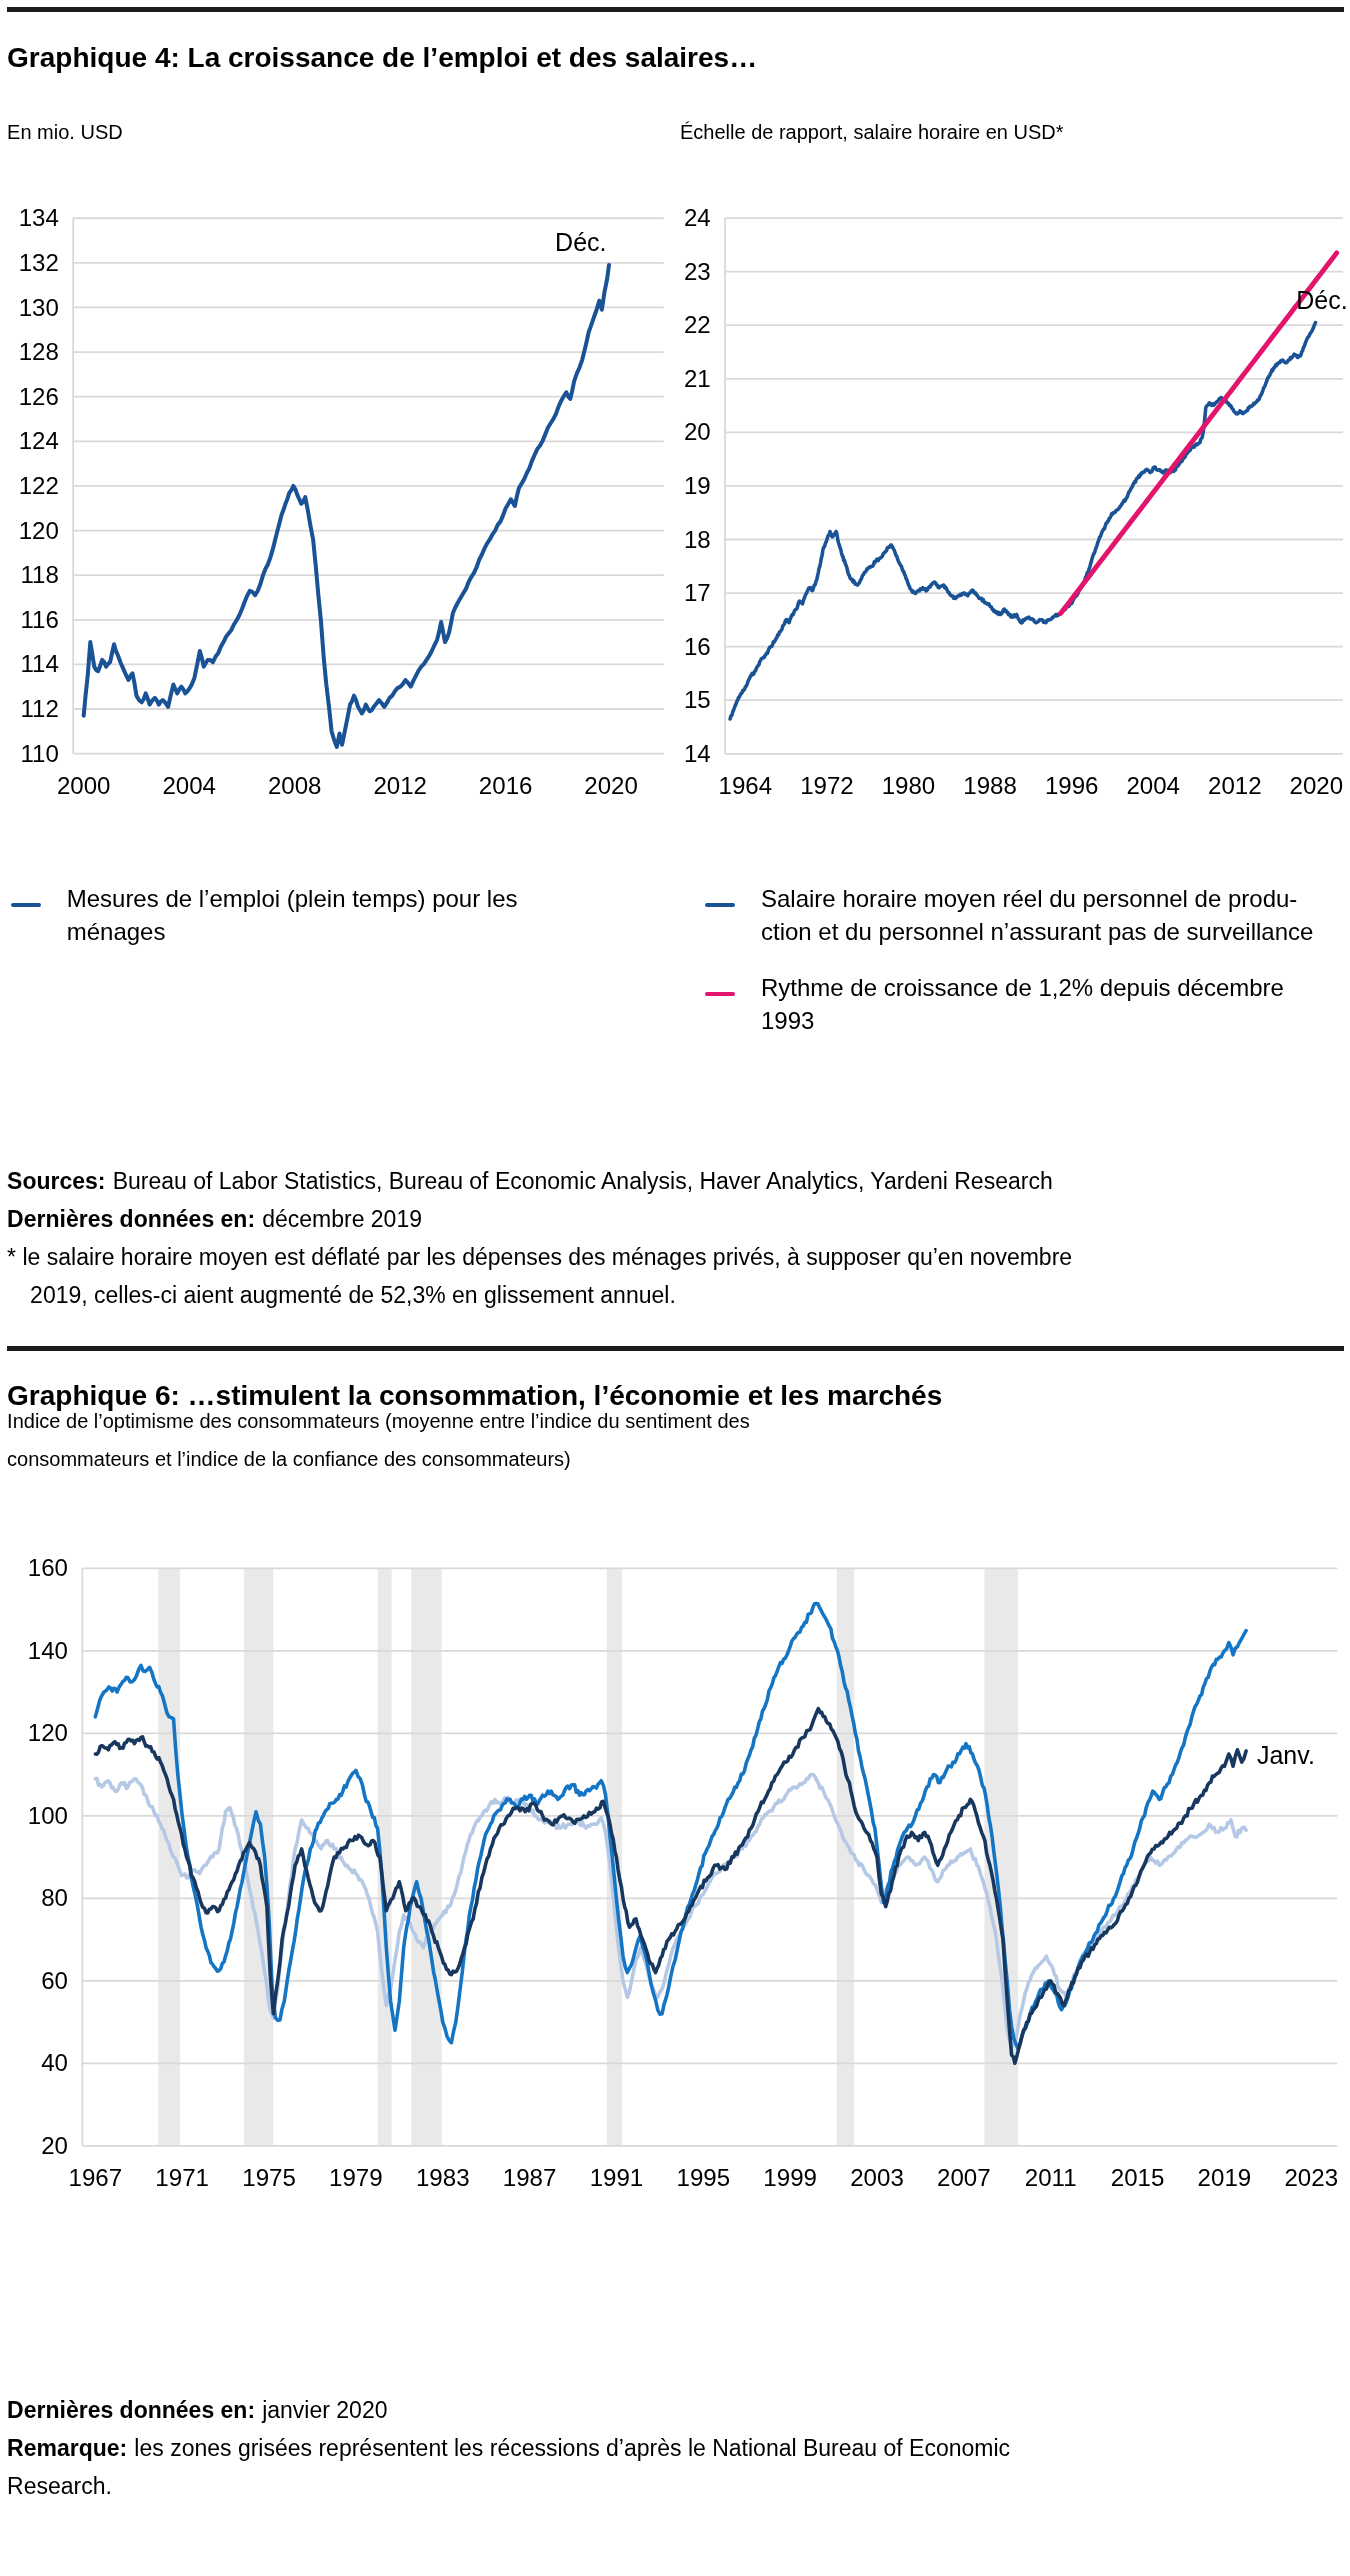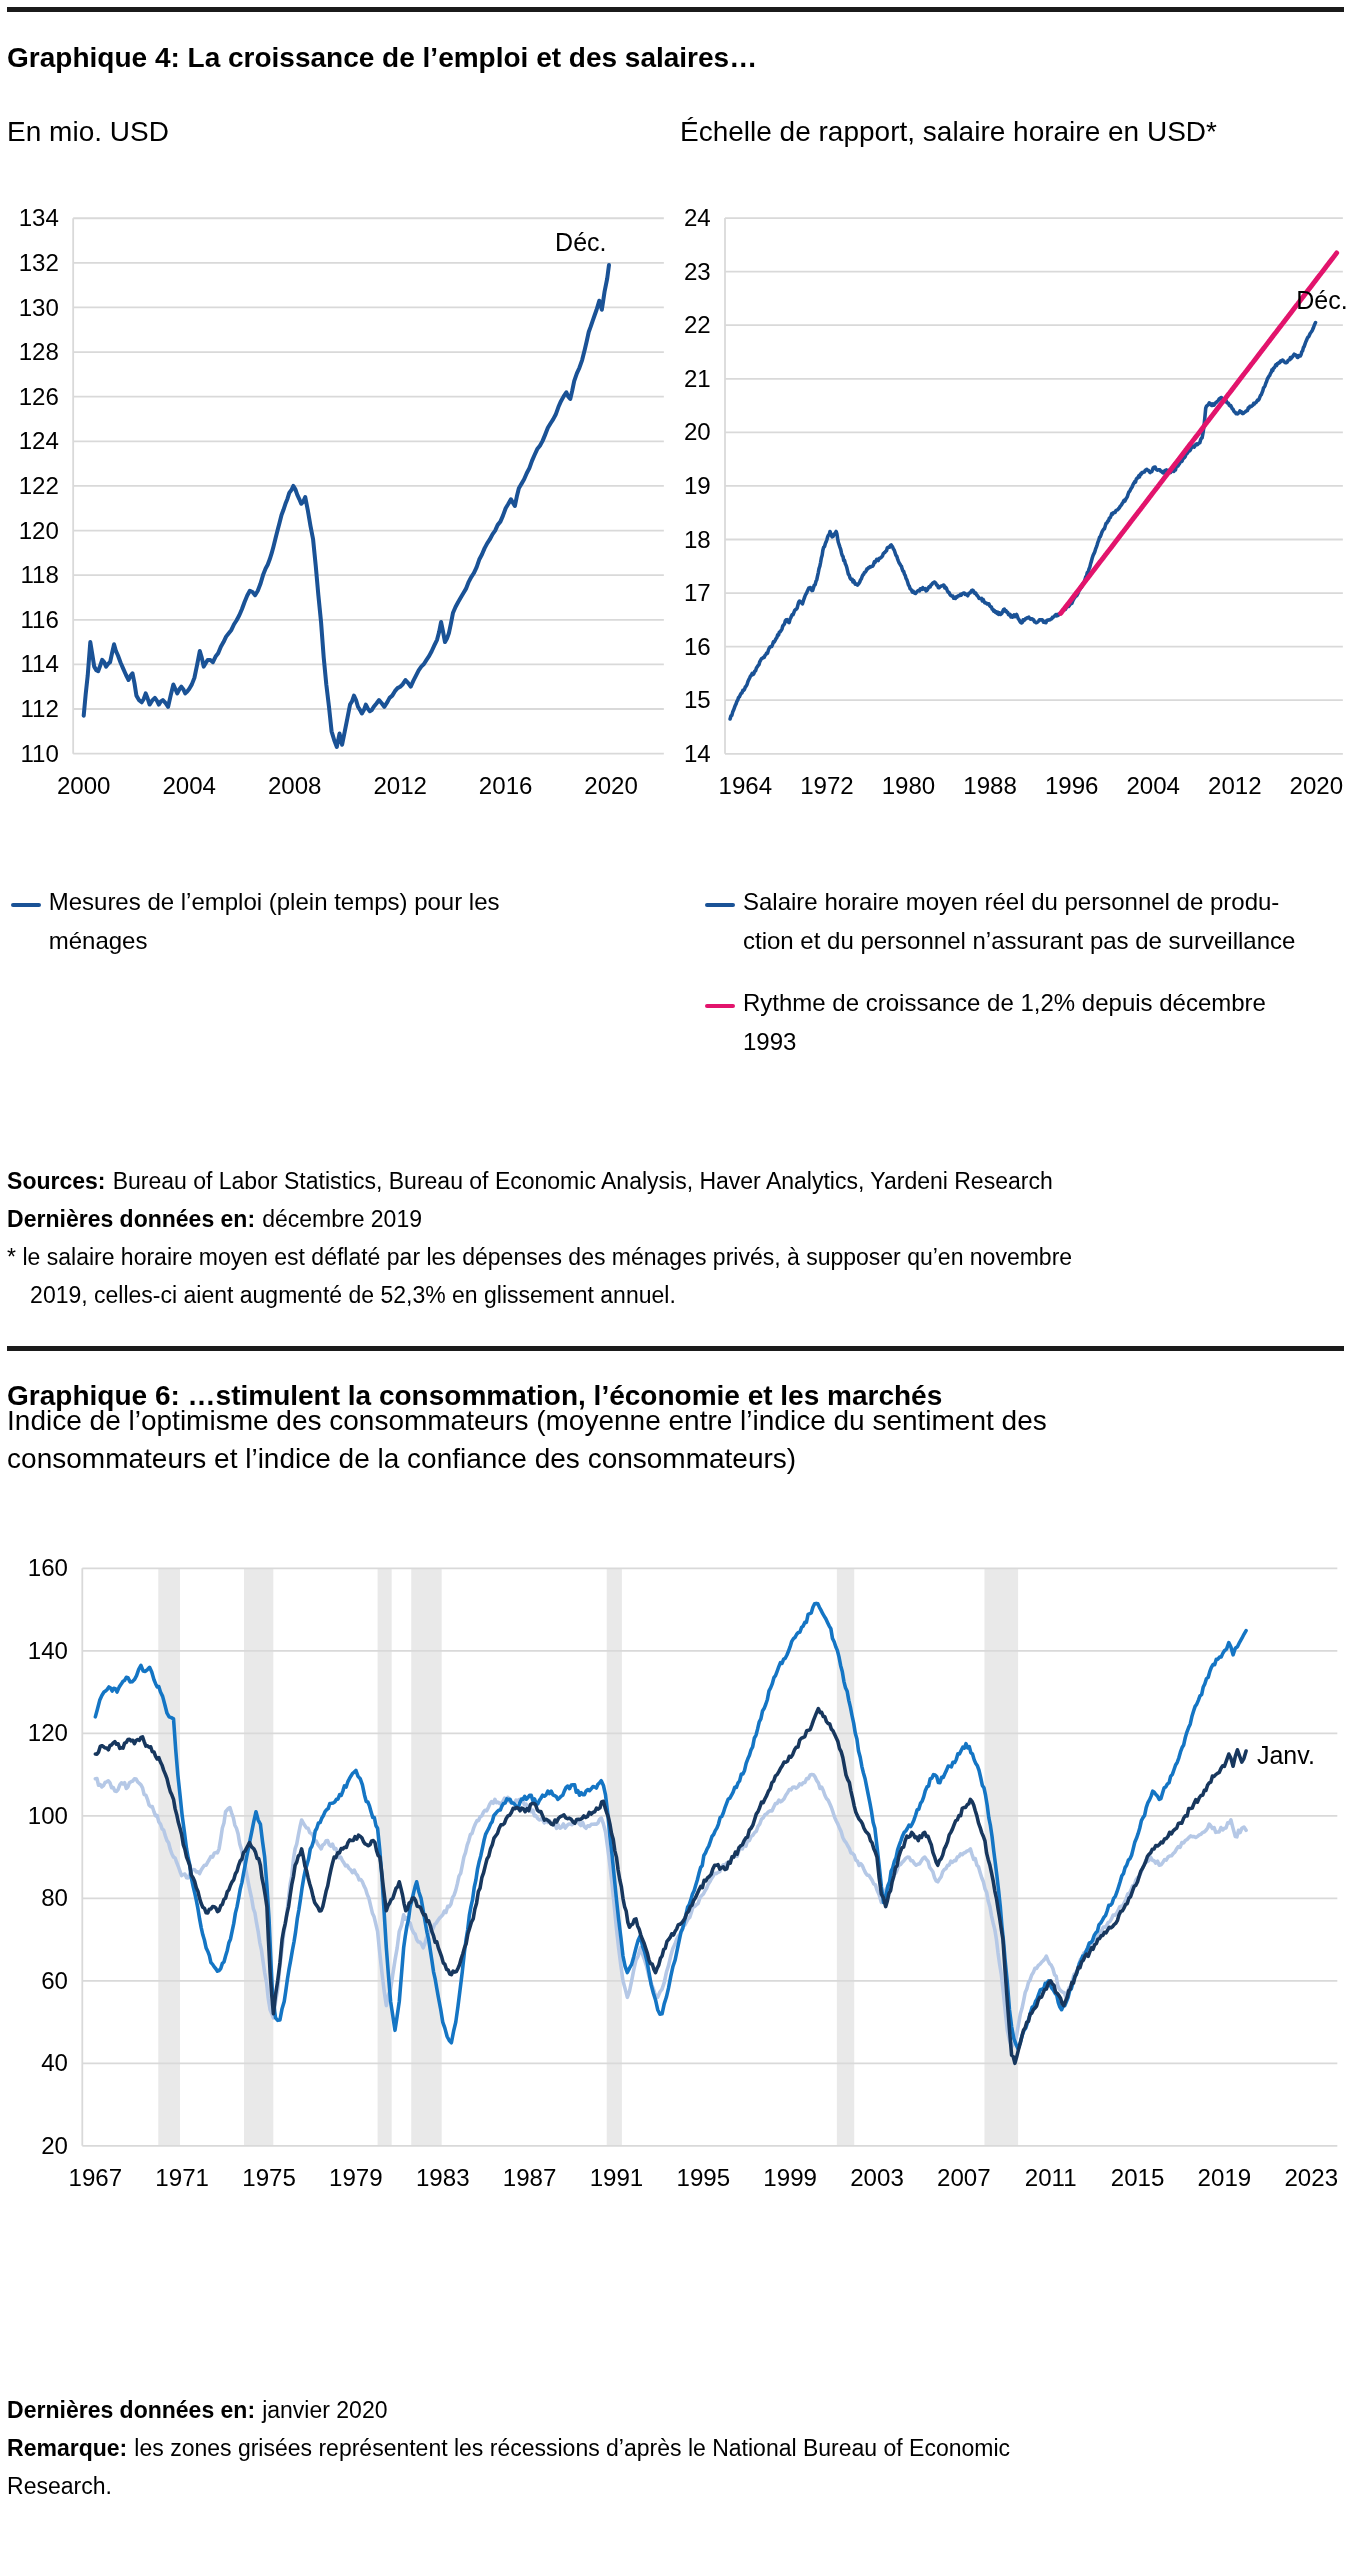--- a/index.html
+++ b/index.html
@@ -1,30 +1,30 @@
 <!DOCTYPE html>
 <html lang="fr" style="font-size:14.3px"><head>
 <meta charset="utf-8">
 <style>
   html,body{margin:0;padding:0;background:#fff;}
   body{font-family:"Liberation Sans","DejaVu Sans",sans-serif;color:#000;}
   .page{position:relative;width:1350px;height:2576px;background:#fff;overflow:hidden;}
   .rule{position:absolute;left:7.1px;width:1337px;height:4.5px;background:#1b1b1b;}
   .h-title{position:absolute;left:7.1px;font-size:28px;font-weight:bold;white-space:nowrap;}
-  .subtitle{position:absolute;font-size:28px;line-height:38px;white-space:pre-line;}
+  .subtitle{position:absolute;font-size:20px;line-height:38px;white-space:pre-line;}
   .chartsvg{position:absolute;}
   svg text{font-family:"Liberation Sans","DejaVu Sans",sans-serif;}
   .tick{font-size:27px;fill:#000;}
   .annot{font-size:28px;fill:#000;}
   .legend{position:absolute;font-size:24px;}
   .legend-item{display:flex;align-items:flex-start;}
   .legend-item + .legend-item{margin-top:23px;}
   .dash{flex:0 0 30px;height:4.5px;border-radius:2.2px;margin-top:20.5px;}
   .dash6{flex:0 0 41px;height:4.5px;border-radius:2.2px;margin-top:14.3px;}
-  .legend-text{margin-left:8px;white-space:pre-line;line-height:39px;}
+  .legend-text{margin-left:26px;white-space:pre-line;line-height:33px;}
   .legend6 .legend-item + .legend-item{margin-top:8px;}
   .legend6 .legend-text{margin-left:29px;line-height:32px;white-space:nowrap;}
   .footer{position:absolute;left:7.1px;font-size:23px;line-height:38px;}
   .footer p{margin:0;}
   .flabel{font-weight:bold;margin-right:7.1px;}
   .fnote{white-space:pre-line;padding-left:23px;text-indent:-23px;}
   .pre{white-space:pre-line;}
 </style>
 </head>
 <body>

